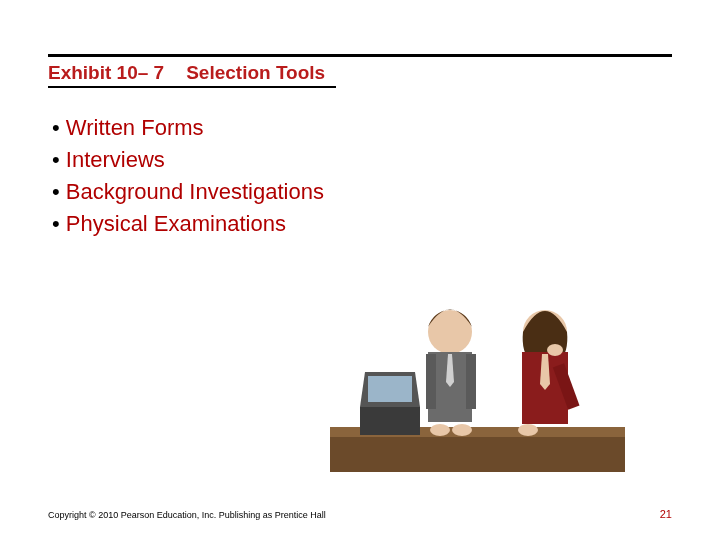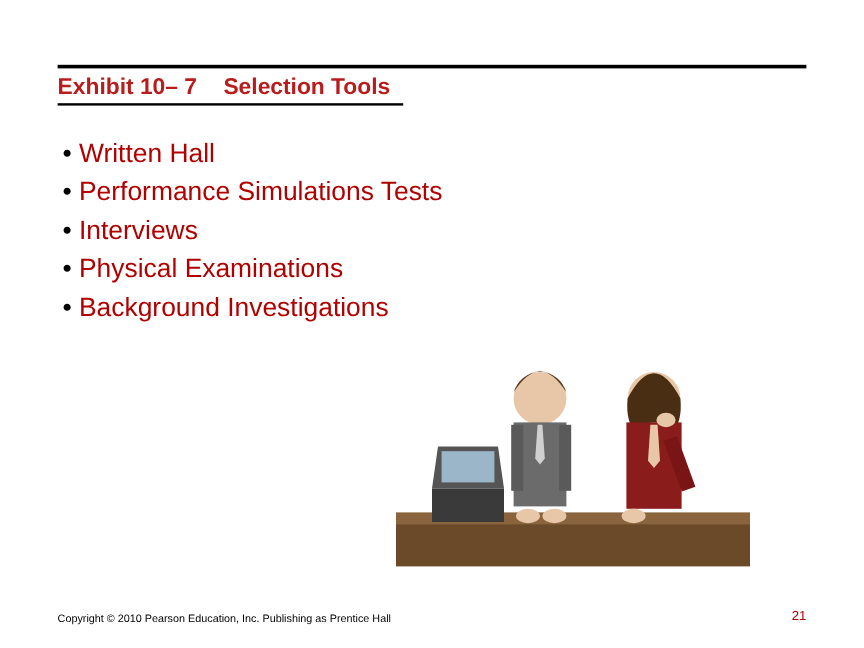--- a/index.html
+++ b/index.html
@@ -81,25 +81,24 @@
 <body>
 
 <div class="rule-top"></div>
 
 <div class="title-row">
   <span>Exhibit 10– 7</span><span class="gap"></span><span>Selection Tools</span>
 </div>
 <div class="rule-under"></div>
 
 <ul class="bullets">
-  <li><span class="txt">Written Hall</span></li>
-  <li><span class="txt">Performance Simulations Tests</span></li>
+  <li><span class="txt">Written Forms</span></li>
   <li><span class="txt">Interviews</span></li>
+  <li><span class="txt">Background Investigations</span></li>
   <li><span class="txt">Physical Examinations</span></li>
-  <li><span class="txt">Background Investigations</span></li>
 </ul>
 
 <div class="illus">
   <svg viewBox="0 0 295 210" width="295" height="210">
 
     <rect x="0" y="160" width="295" height="40" fill="#6b4a2a"></rect>
     <rect x="0" y="155" width="295" height="10" fill="#8a643c"></rect>
 
     <rect x="30" y="135" width="60" height="28" fill="#3a3a3a"></rect>
     <polygon points="30,135 90,135 85,100 35,100" fill="#555"></polygon>

